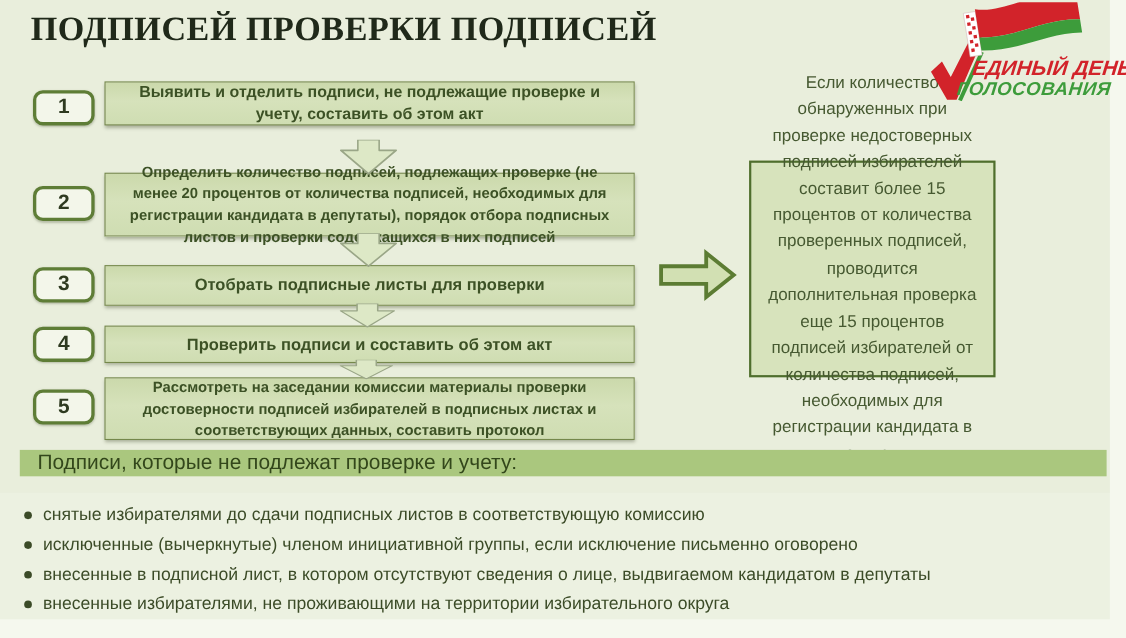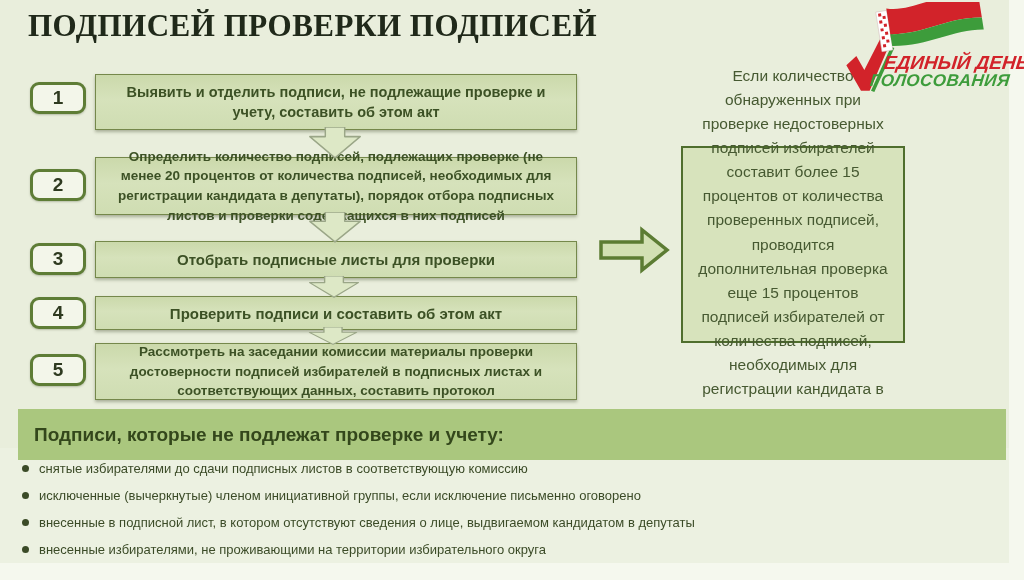--- a/index.html
+++ b/index.html
@@ -45,21 +45,21 @@
   
   .stepbox{
     position:absolute;left:95px;width:482px;
     background:linear-gradient(180deg,#cbd9ab 0%,#d6e2bb 45%,#cfddb2 100%);
     border:1px solid #75884b;
     box-shadow:0 2px 3px rgba(90,100,70,.45);
     display:flex;align-items:center;justify-content:center;
     text-align:center;color:#3c5125;font-weight:bold;
     box-sizing:border-box;padding:2px 16px;line-height:1.4;
   }
-  .b1{top:74px;height:56px;font-size:14.5px;}
+  .b1{top:74px;height:40px;font-size:14.5px;}
   .b2{top:157px;height:58px;font-size:13.5px;line-height:1.45;}
   .b3{top:241px;height:37px;font-size:15px;}
   .b4{top:296px;height:34px;font-size:15px;}
   .b5{top:343px;height:57px;font-size:13.5px;line-height:1.45;}
 
   .flow-arrow{position:absolute;left:304px;z-index:2;}
   .a1{top:127px}.a2{top:212px}.a3{top:276px}.a4{top:327px}
 
   .big-arrow{position:absolute;left:598px;top:226px;}
 
@@ -67,29 +67,29 @@
   .side-note{
     position:absolute;left:681px;top:146px;width:224px;height:197px;
     background:#d7e3bc;border:2px solid #4f6e2d;box-sizing:border-box;
     display:flex;align-items:center;justify-content:center;
     text-align:center;color:#465931;font-size:15.5px;line-height:1.55;
     padding:8px 10px;
   }
 
   
   .bar{
-    position:absolute;left:18px;top:409px;width:988px;height:51px;
+    position:absolute;left:18px;top:409px;width:988px;height:24px;
     background:#aac77e;display:flex;align-items:center;
     box-sizing:border-box;padding-left:16px;
-    font-size:19px;font-weight:bold;color:#33471b;
+    font-size:19px;font-weight:normal;color:#33471b;
   }
   .bullets{position:absolute;left:20px;top:458px;width:990px;}
   .bullet{
     display:flex;align-items:flex-start;
-    color:#3b4b27;font-size:13px;line-height:21px;margin-bottom:6px;text-align:right;
+    color:#3b4b27;font-size:16px;line-height:21px;margin-bottom:6px;text-align:right;
   }
   .bullet .dot{
     width:7px;height:7px;border-radius:50%;background:#3b4b27;
     margin:7px 10px 0 2px;flex:none;
   }
 </style>
 </head>
 <body>
 
 <div class="slide">

